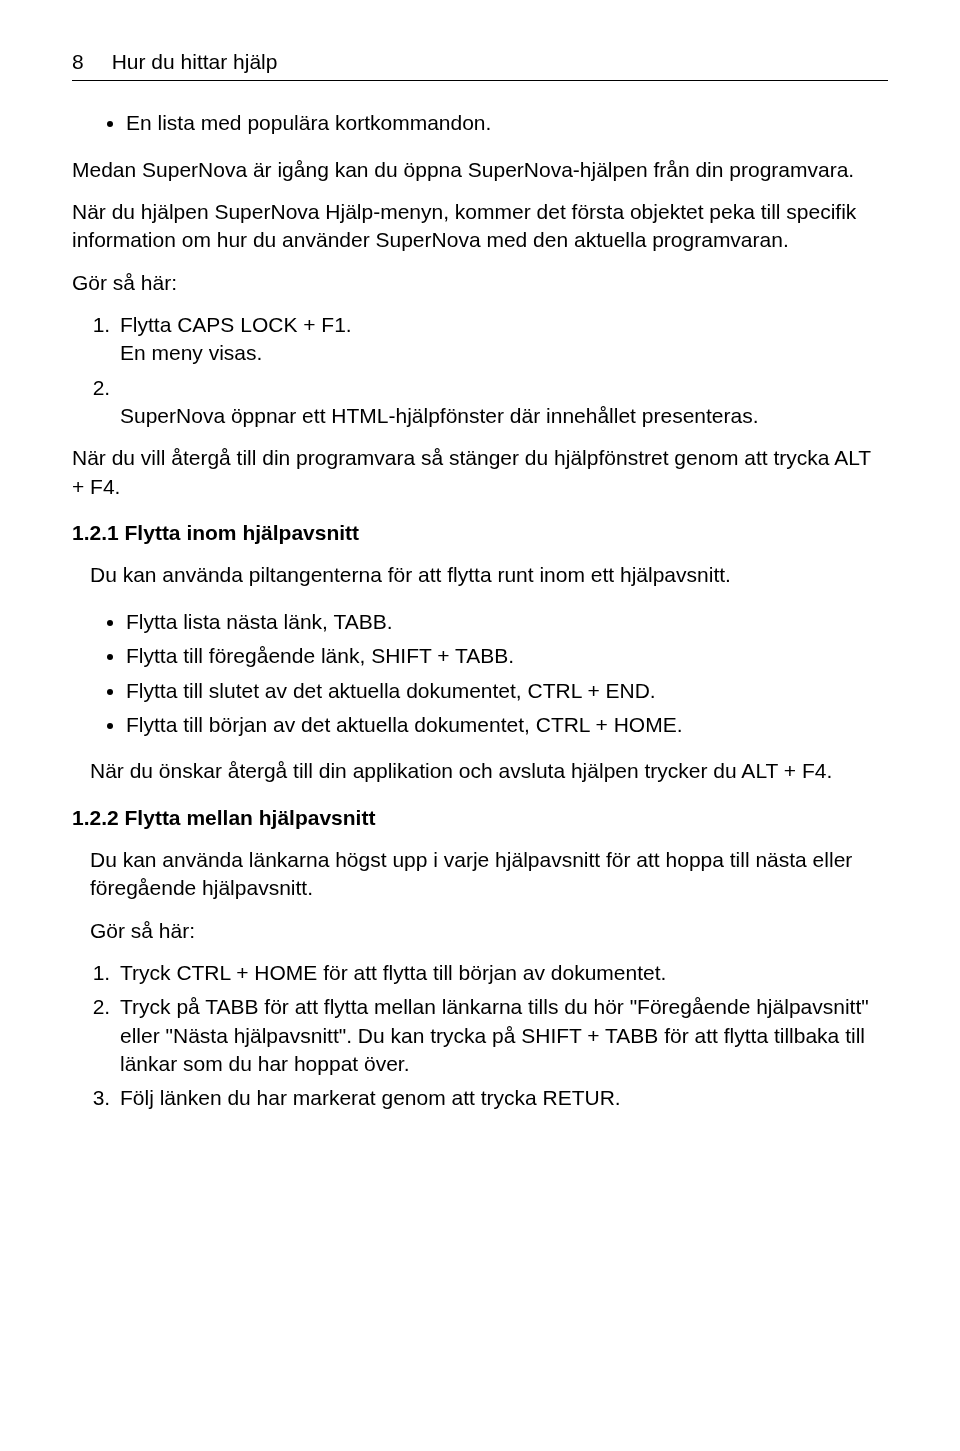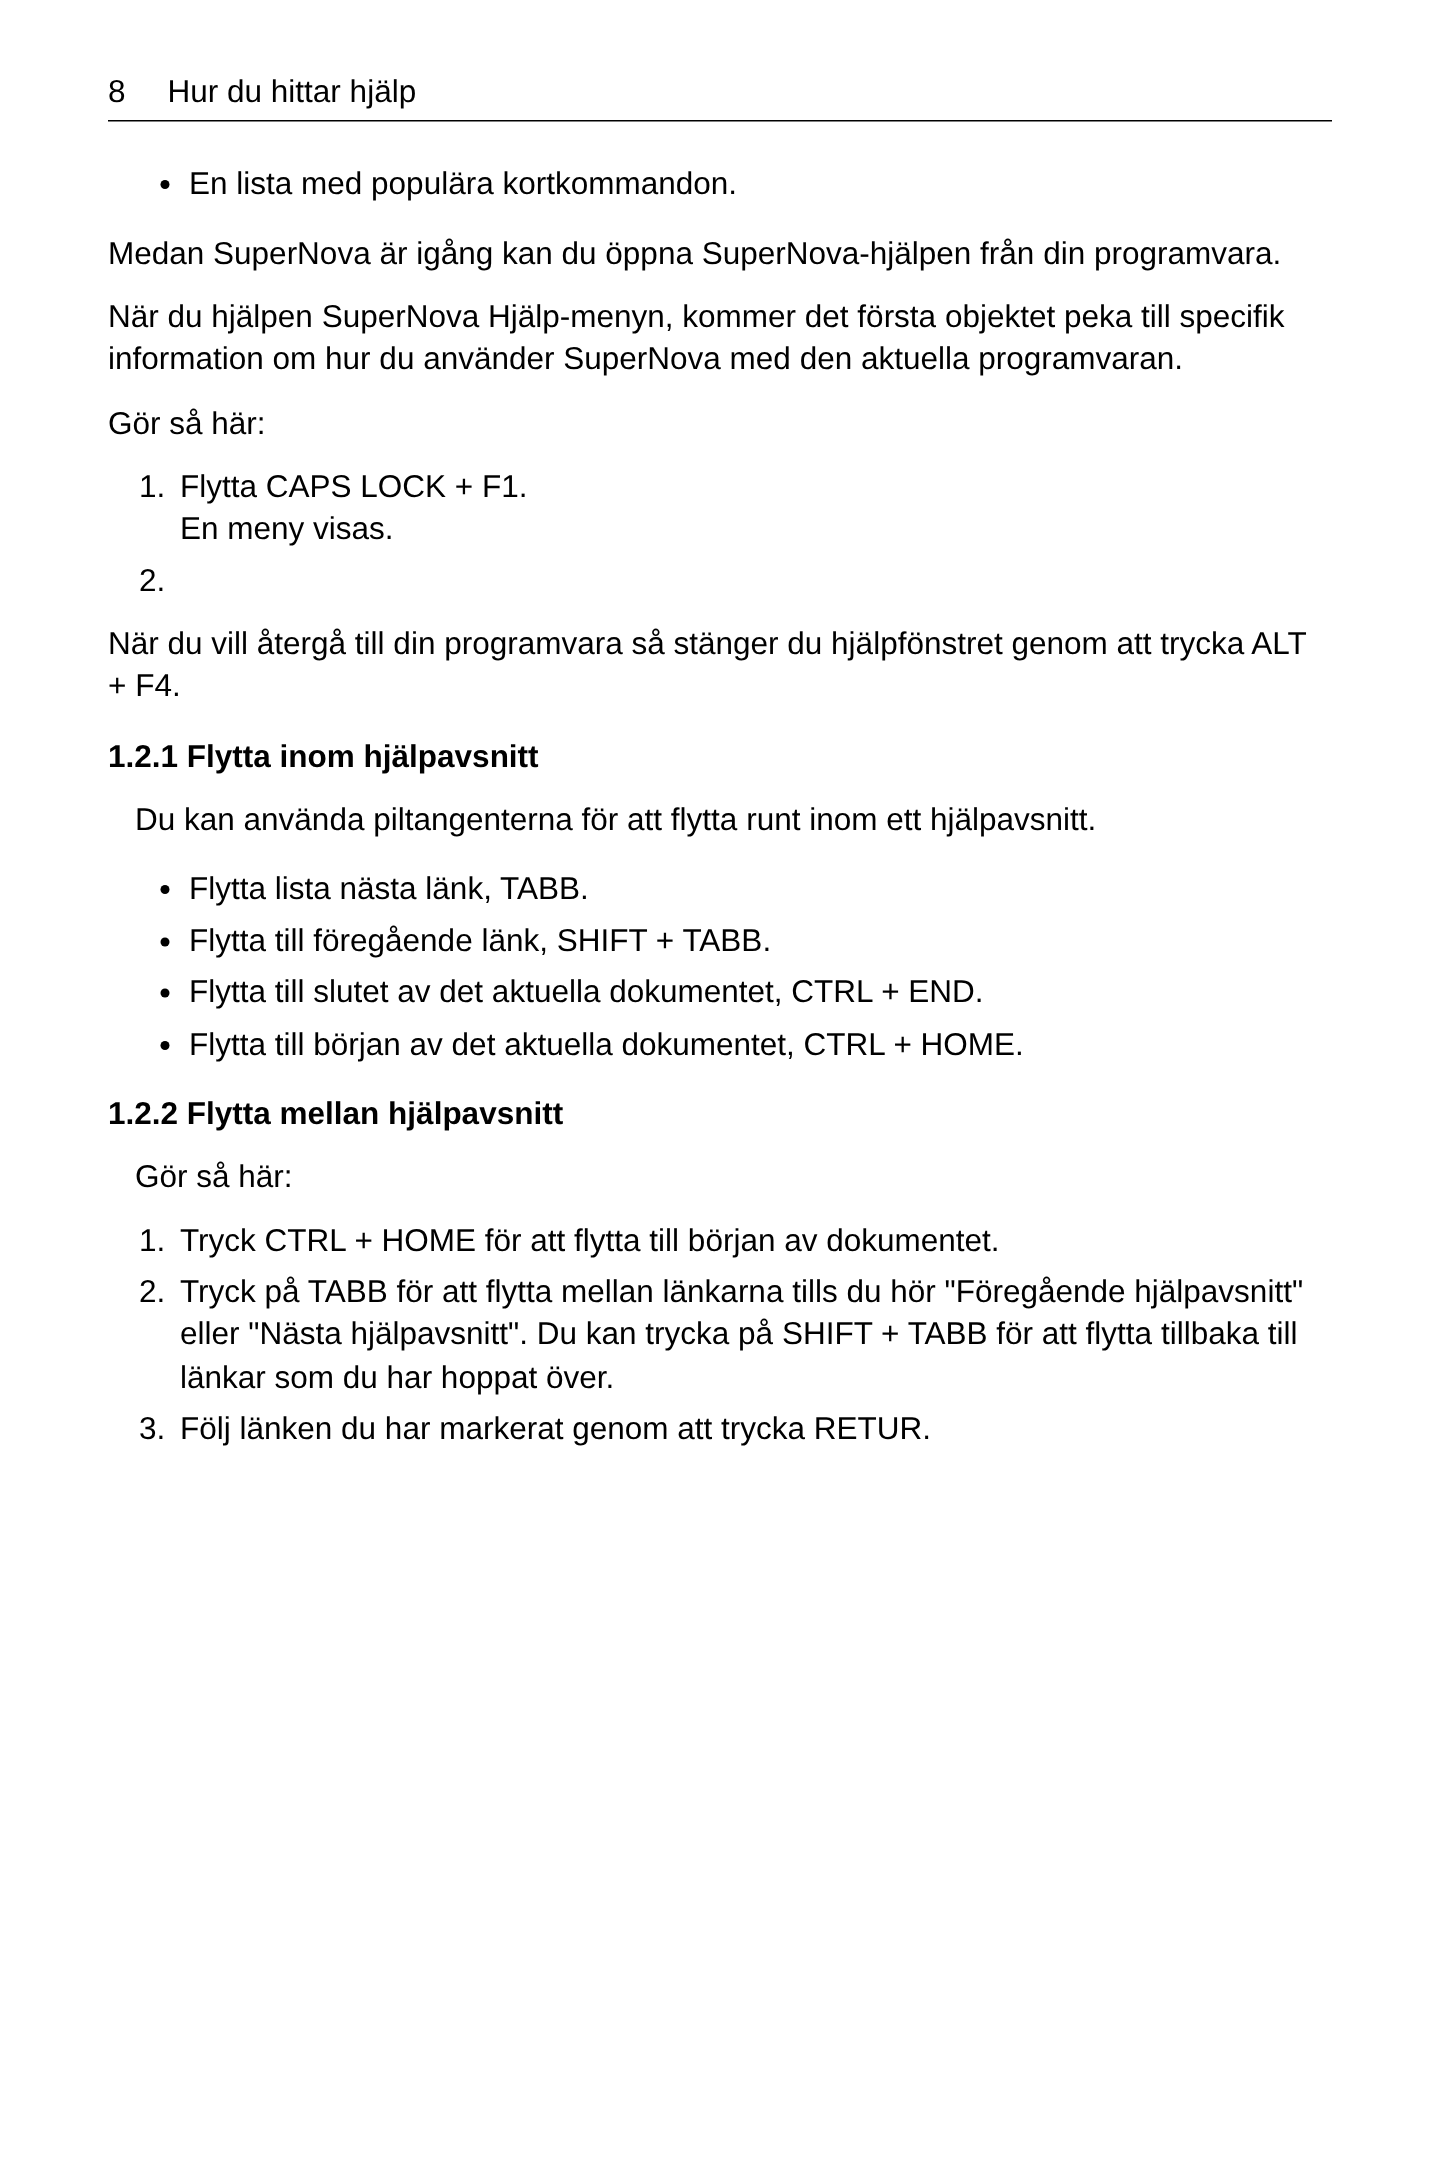--- a/index.html
+++ b/index.html
@@ -72,39 +72,42 @@
 
 <p>Gör så här:</p>
 
 <ol class="steps">
   <li>
     <span>Flytta CAPS LOCK + F1.</span><br>
     <span>En meny visas.</span>
   </li>
   <li>
     <br>
+    <span>SuperNova öppnar ett HTML-hjälpfönster där innehållet presenteras.</span>
   </li>
 </ol>
 
 <p>När du vill återgå till din programvara så stänger du hjälpfönstret genom att trycka ALT + F4.</p>
 
 <div class="subheading">1.2.1  Flytta inom hjälpavsnitt</div>
 
 <div class="indent-block">
   <p>Du kan använda piltangenterna för att flytta runt inom ett hjälpavsnitt.</p>
   <ul class="bullets" style="padding-left:36px;">
     <li>Flytta lista nästa länk, TABB.</li>
     <li>Flytta till föregående länk, SHIFT + TABB.</li>
     <li>Flytta till slutet av det aktuella dokumentet, CTRL + END.</li>
     <li>Flytta till början av det aktuella dokumentet, CTRL + HOME.</li>
   </ul>
+  <p>När du önskar återgå till din applikation och avsluta hjälpen trycker du ALT + F4.</p>
 </div>
 
 <div class="subheading">1.2.2  Flytta mellan hjälpavsnitt</div>
 
 <div class="indent-block">
+  <p>Du kan använda länkarna högst upp i varje hjälpavsnitt för att hoppa till nästa eller föregående hjälpavsnitt.</p>
   <p>Gör så här:</p>
   <ol class="steps" style="padding-left:26px;">
     <li>Tryck CTRL + HOME för att flytta till början av dokumentet.</li>
     <li>Tryck på TABB för att flytta mellan länkarna tills du hör "Föregående hjälpavsnitt" eller "Nästa hjälpavsnitt". Du kan trycka på SHIFT + TABB för att flytta tillbaka till länkar som du har hoppat över.</li>
     <li>Följ länken du har markerat genom att trycka RETUR.</li>
   </ol>
 </div>
 
 </body></html>

